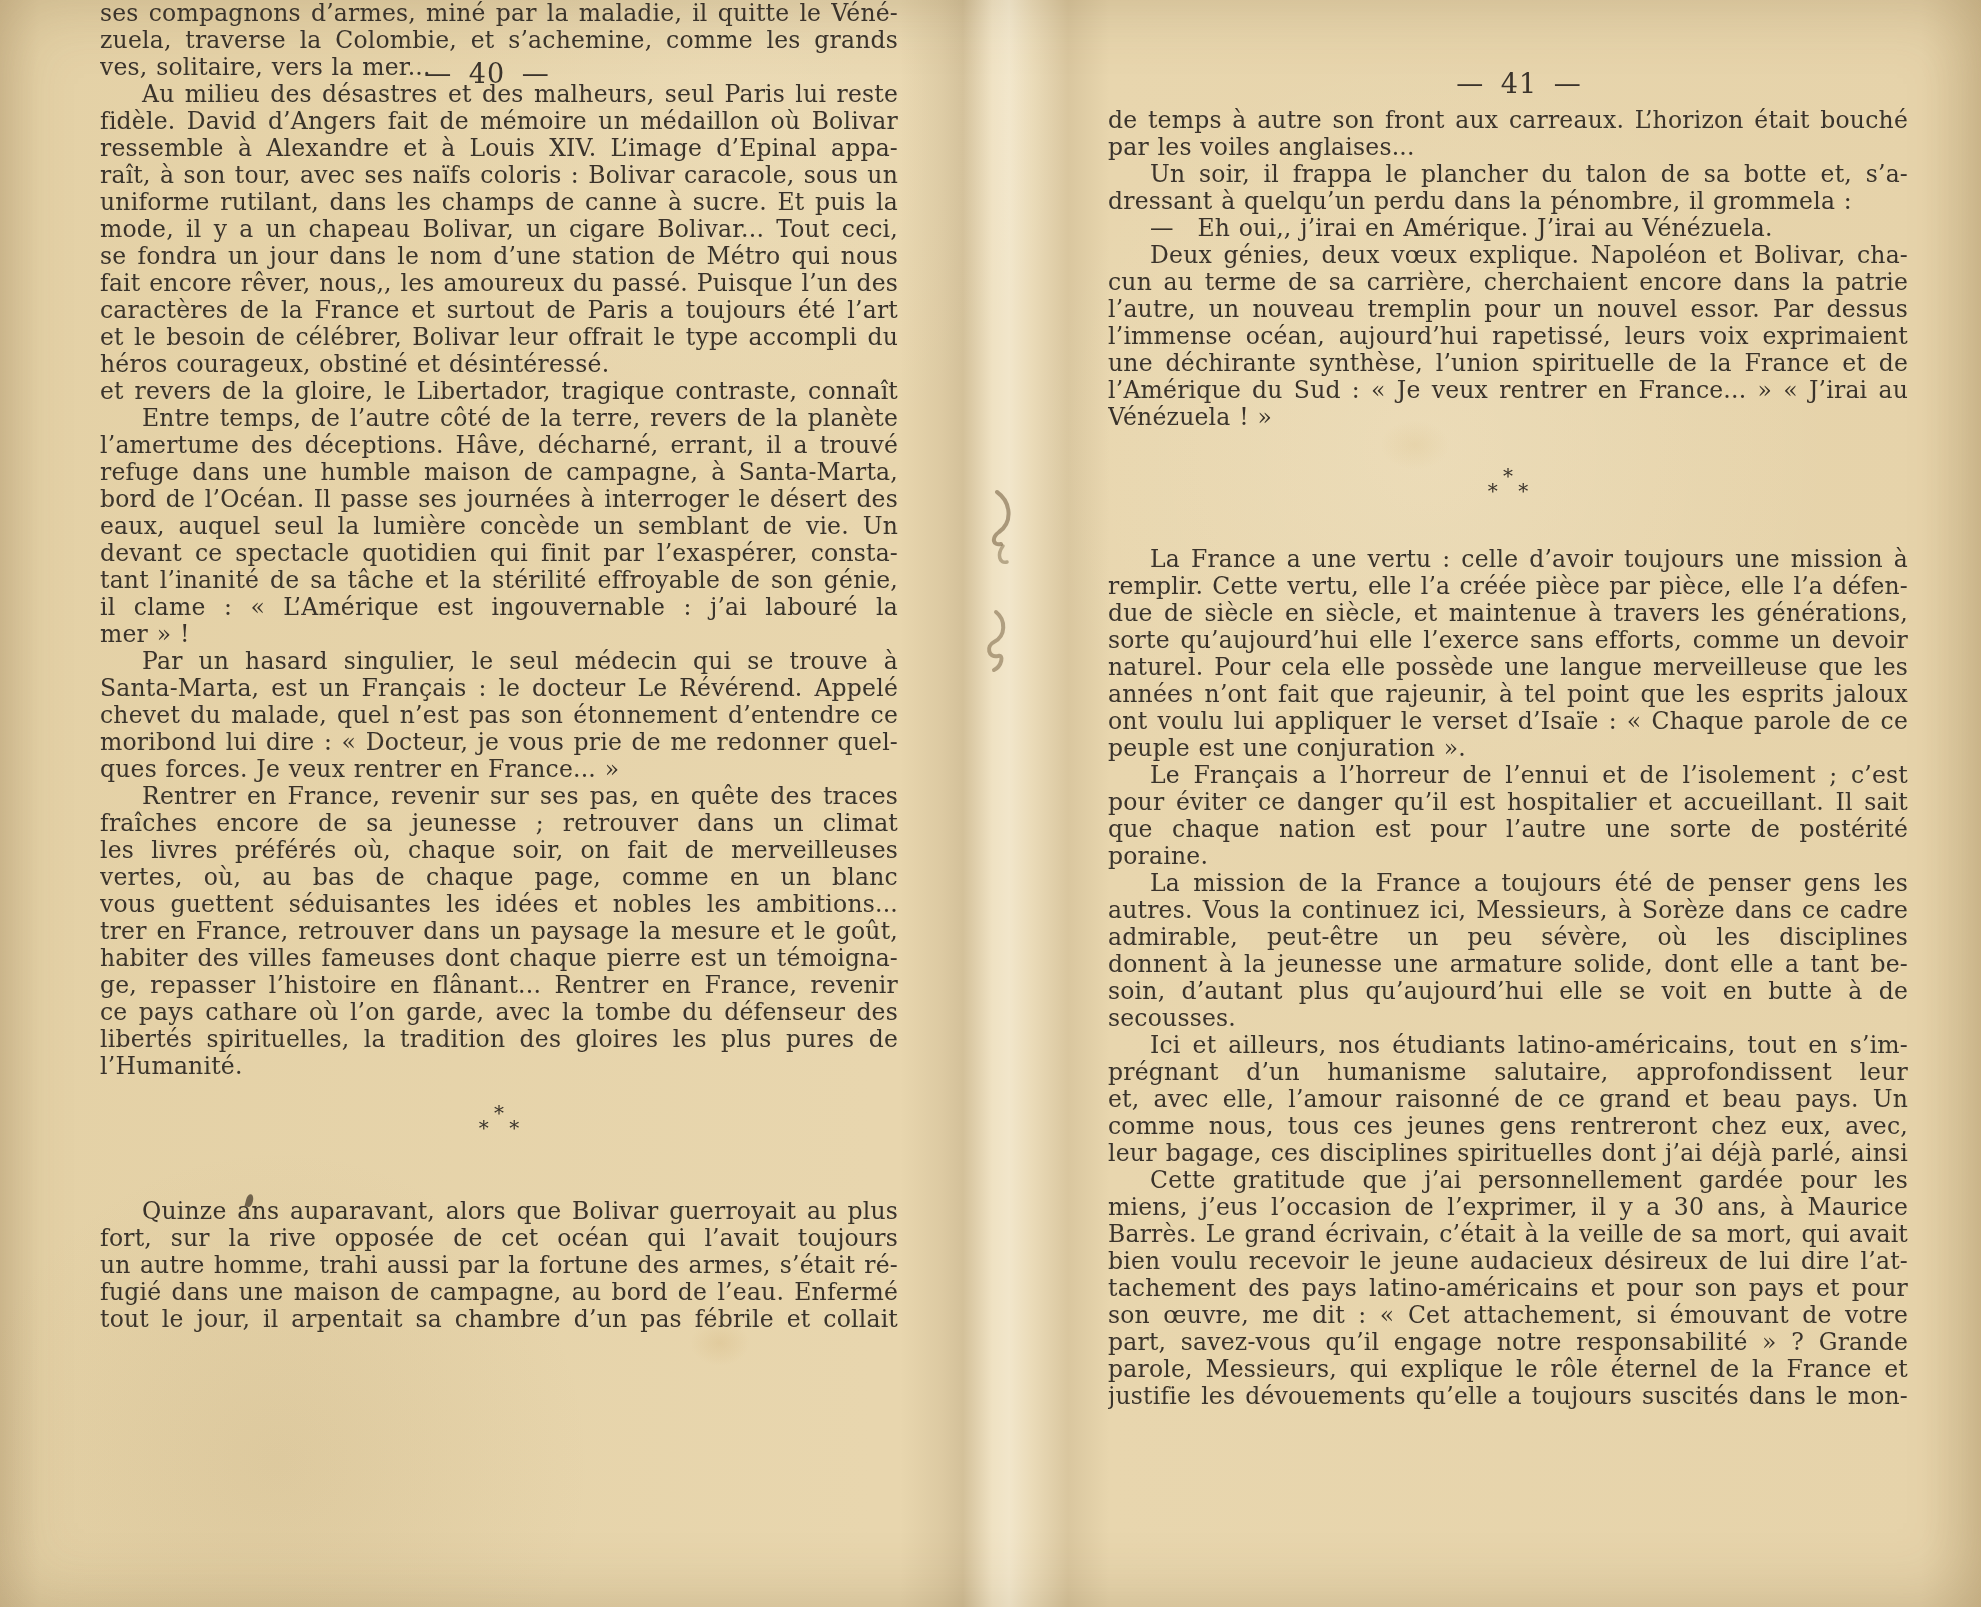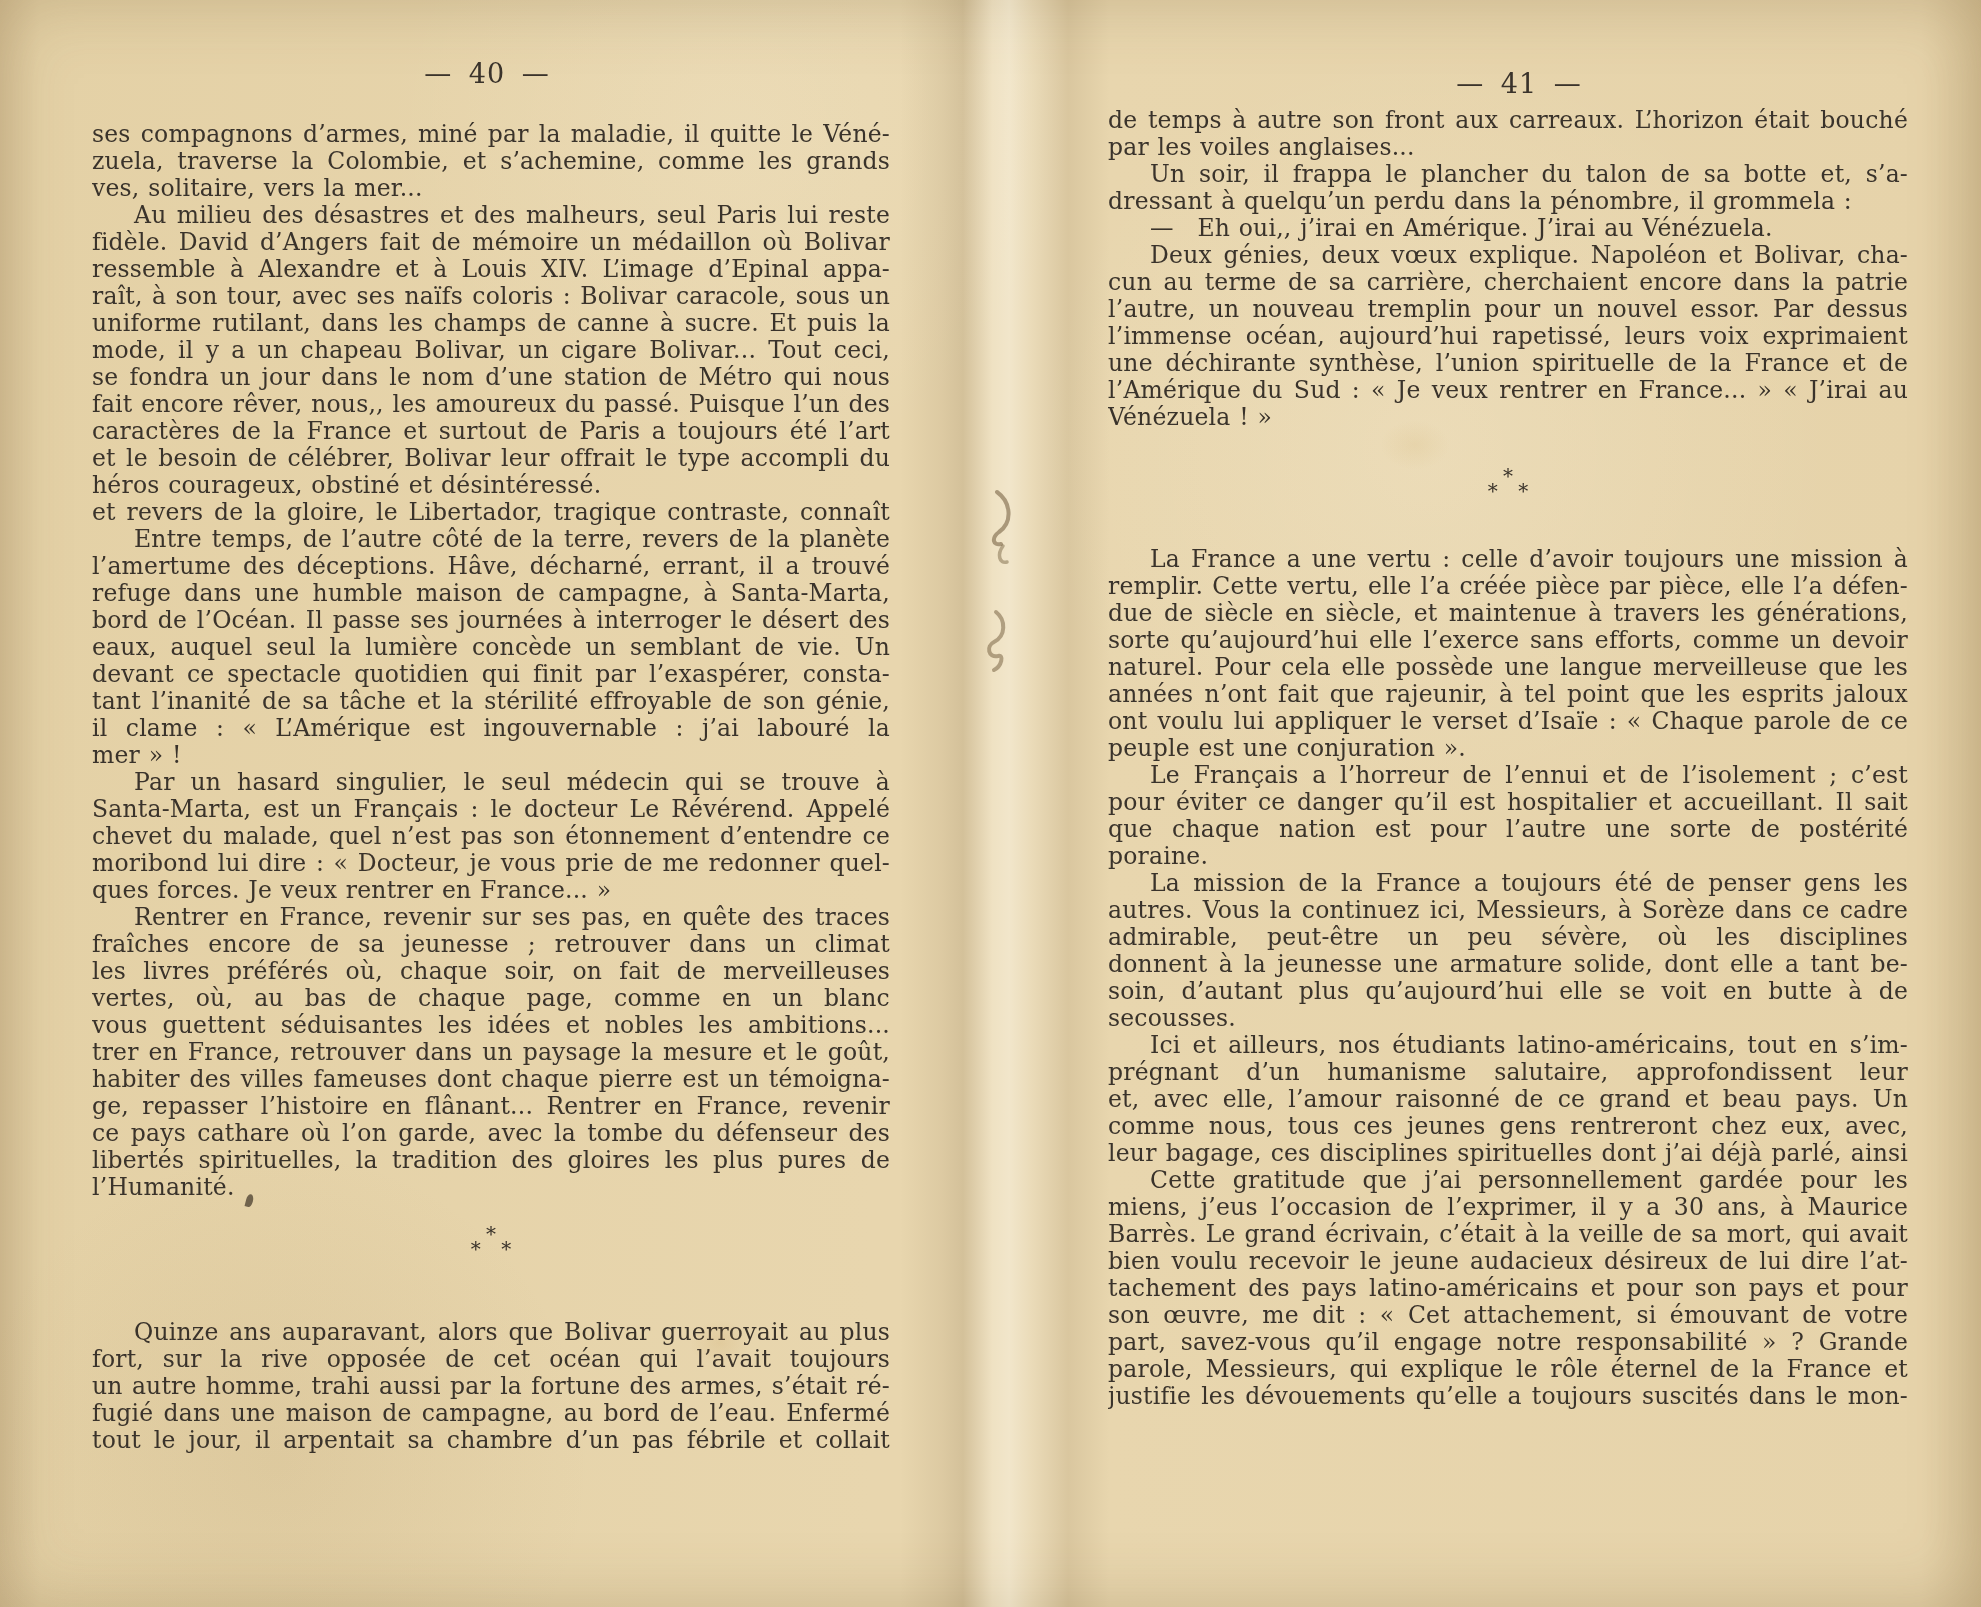--- a/index.html
+++ b/index.html
@@ -34,21 +34,21 @@
   .page-left  { left:0; width:1000px; }
   .page-right { left:1000px; width:981px; }
   .page-header {
     position:absolute;
     font-size:27px; letter-spacing:1px; word-spacing:7px;
     white-space:nowrap; transform:translateX(-50%);
   }
   .page-left  .page-header { left:487px; top:58px; }
   .page-right .page-header { left:519px; top:68px; }
   .page-body { position:absolute; top:0; }
-  .page-left  .page-body { left:92px;  width:798px; padding-top:121px; }
+  .page-left  .page-body { left:100px;  width:798px; }
   .page-right .page-body { left:1108px; width:800px; padding-top:107px; margin-left:-1000px; }
   .para { margin:0; }
   .line {
     height:27px; line-height:27px;
     font-size:23.5px; letter-spacing:0.2px; word-spacing:1px;
     text-align:justify; text-align-last:justify;
     overflow:hidden; white-space:normal;
   }
   .line.lastline { text-align-last:left; }
   .line.indent { text-indent:42px; }

